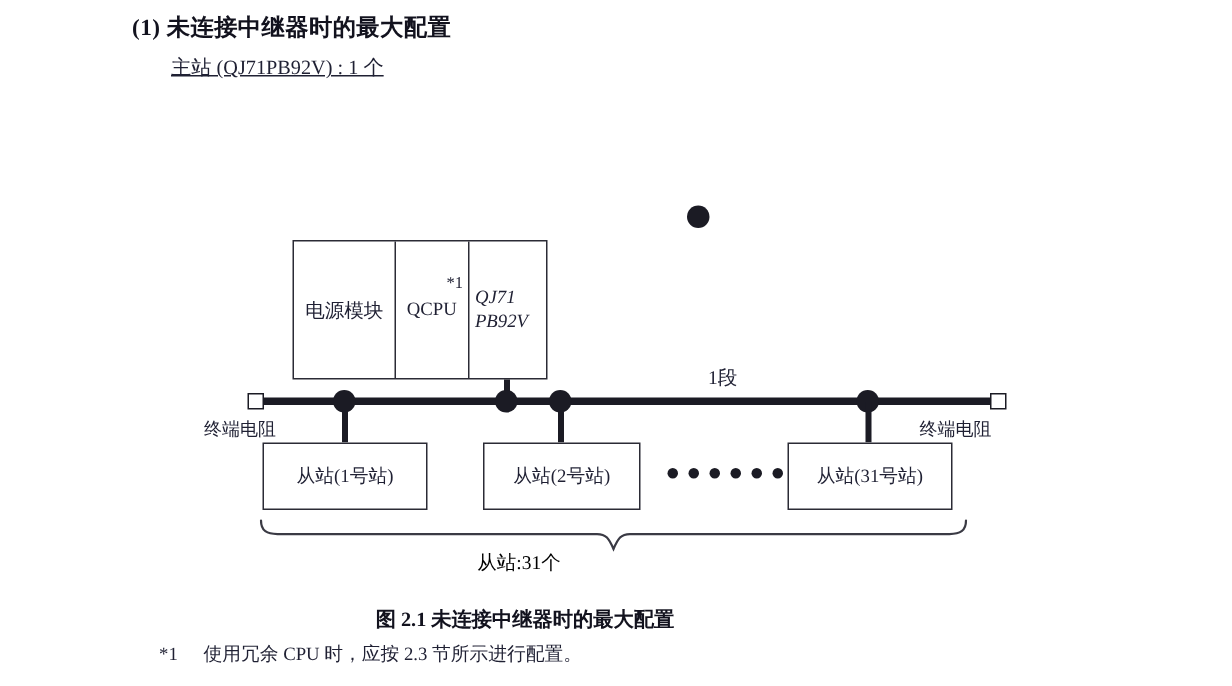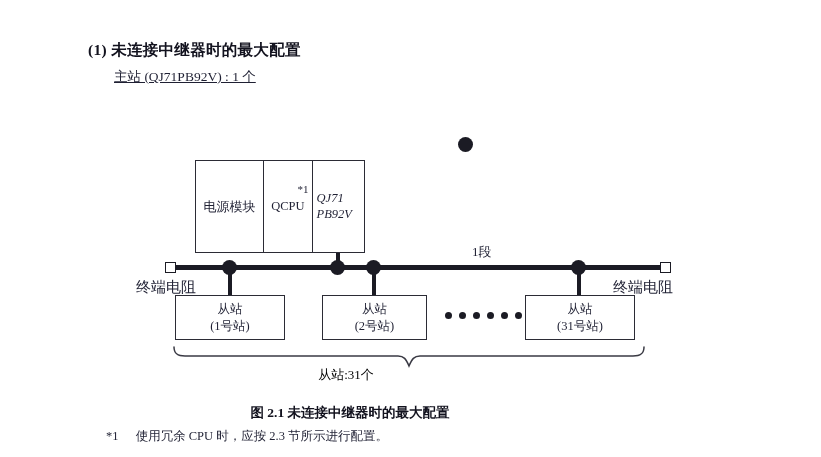--- a/index.html
+++ b/index.html
@@ -12,21 +12,21 @@
     height: 457px;
     position: relative;
     font-family: "Liberation Serif", "DejaVu Serif", serif;
     color: #1a1a2e;
     overflow: hidden;
   }
 
   .abs { position: absolute; }
 
   
-  #heading-block { left: 88px; top: 8px; width: 620px; margin-top: 32px; }
+  #heading-block { left: 88px; top: 8px; width: 620px; }
   #section-heading {
     font-size: 15.5px;
     font-weight: bold;
     letter-spacing: 0.3px;
     color: #12121e;
     white-space: nowrap;
   }
   .spec-line {
     font-size: 13.5px;
     color: #1f2033;
@@ -108,21 +108,21 @@
   .term-box {
     width: 11px; height: 11px;
     border: 1.7px solid #1b1b24;
     background: #ffffff;
     box-sizing: border-box;
     top: 144px;
   }
   #term-left  { left: 165px; }
   #term-right { left: 660px; }
   .term-label {
-    font-size: 15px;
+    font-size: 12px;
     color: #1f2033;
     top: 160px;
     white-space: nowrap;
   }
   #term-label-left  { left: 136px; }
   #term-label-right { left: 613px; }
 
   
   .node-dot {
     width: 15px; height: 15px;
@@ -146,21 +146,21 @@
   #drop-s3 { left: 577px; }
 
   
   .slave-box {
     top: 177px;
     height: 45px;
     border: 1.6px solid #2b2b35;
     box-sizing: border-box;
     background: #fff;
     display: flex;
-    flex-direction: column;
+    flex-direction: row;
     align-items: center;
     justify-content: center;
     font-size: 12.5px;
     color: #1f2033;
     line-height: 1.35;
   }
   #slave-1 { left: 175px; width: 110px; }
   #slave-2 { left: 322px; width: 105px; }
   #slave-3 { left: 525px; width: 110px; }
 

